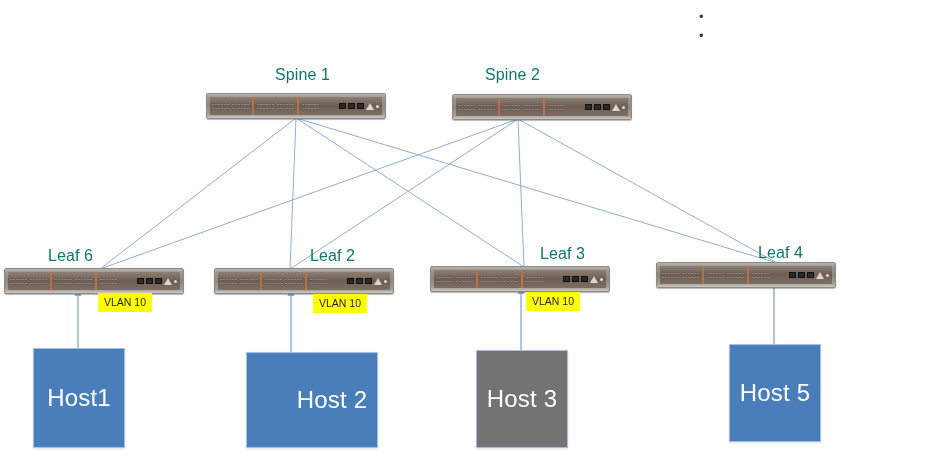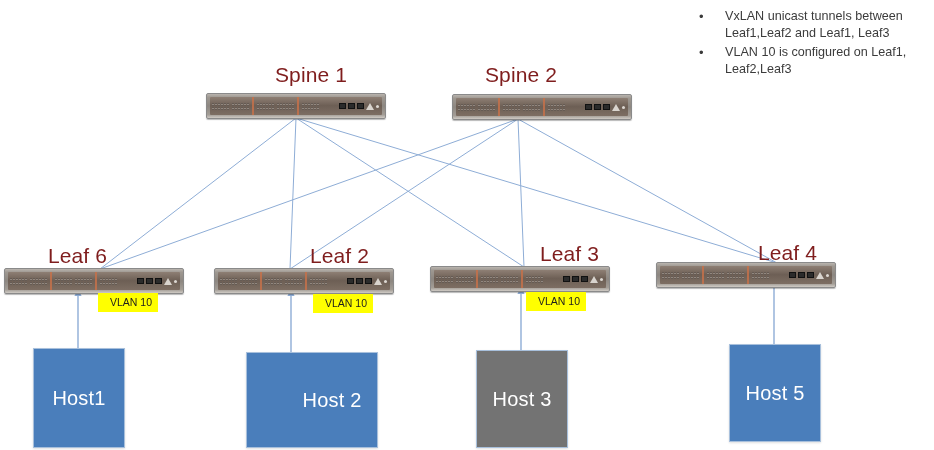--- a/index.html
+++ b/index.html
@@ -11,22 +11,22 @@
     position:relative;
   }
   #canvas{position:absolute;left:0;top:0;width:934px;height:450px;}
 
   
   #links{position:absolute;left:0;top:0;width:934px;height:450px;pointer-events:none;}
 
   
   .node-label{
     position:absolute;
-    color:#7f1d1d;
-    font-size:21px;
+    color:#0f766e;
+    font-size:16px;
     line-height:22px;
     white-space:nowrap;
     letter-spacing:.1px;
   }
 
   
   .switch{
     position:absolute;
     border:1px solid #8a8a8a;
     border-radius:2px;
@@ -65,36 +65,36 @@
   }
   .led{width:3px;height:3px;background:#dcd7d1;border-radius:50%;}
 
   
   .vlan-tag{
     position:absolute;
     background:#ffff00;
     color:#1d1d1d;
     font-size:10.5px;
     line-height:12px;
-    padding:3px 6px 4px 12px;
+    padding:3px 6px 4px 6px;
     white-space:nowrap;
     font-weight:400;
   }
 
   
   .host{
     position:absolute;
     background:#4a7ebb;
     border:1px solid #a8c0dc;
     box-shadow:0 1px 2px rgba(0,0,0,.12);
     display:flex;align-items:center;justify-content:center;
   }
   .host span{
     color:#ffffff;
-    font-size:20px;
+    font-size:24px;
     line-height:22px;
     letter-spacing:.2px;
     white-space:nowrap;
   }
 
   
   #notes{
     position:absolute;
     left:694px;top:8px;width:240px;
   }
@@ -791,21 +791,19 @@
         <span style="color: rgb(255, 255, 255);">Host 3</span>
       </div>
       <div class="host" style="left: 729px; top: 344px; width: 90px; height: 96px; background: rgb(74, 126, 187); border-color: rgb(168, 192, 220);">
         <span style="color: rgb(255, 255, 255);">Host 5</span>
       </div>
     </div>
 
   <div id="notes">
       <div class="note-row">
         <div class="note-bullet">•</div>
-        <div class="note-text" style="color: rgb(59, 59, 59);">VxLAN unicast tunnels between Leaf1,Leaf2 and Leaf1, Leaf3</div>
       </div>
       <div class="note-row">
         <div class="note-bullet">•</div>
-        <div class="note-text" style="color: rgb(59, 59, 59);">VLAN 10 is configured on Leaf1, Leaf2,Leaf3</div>
       </div>
     </div>
 
 </div>
 
 </body></html>

